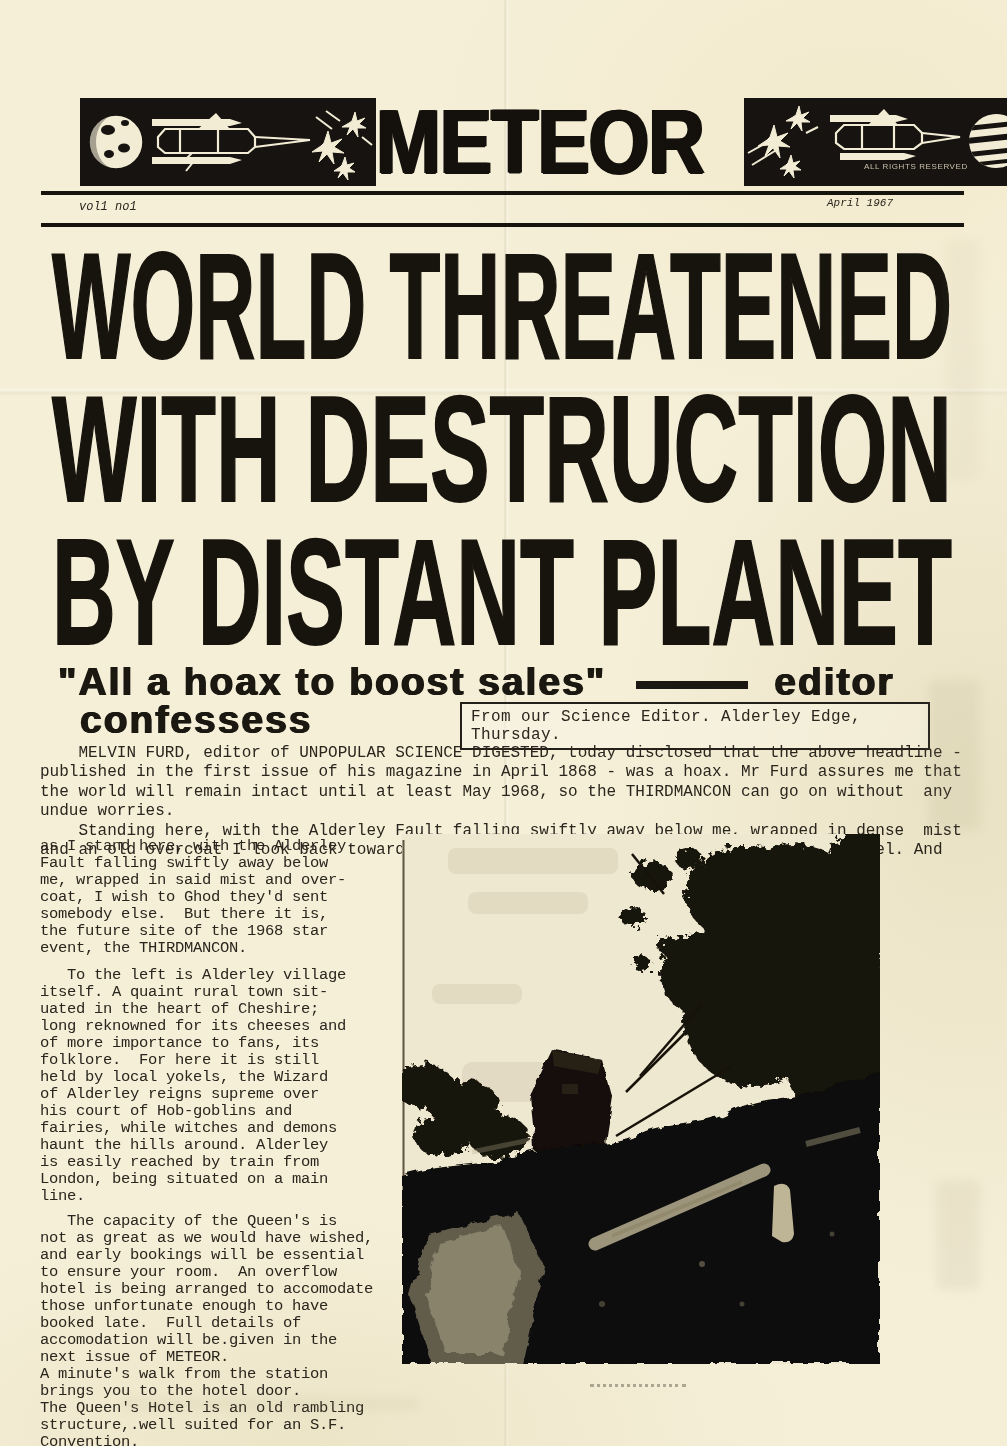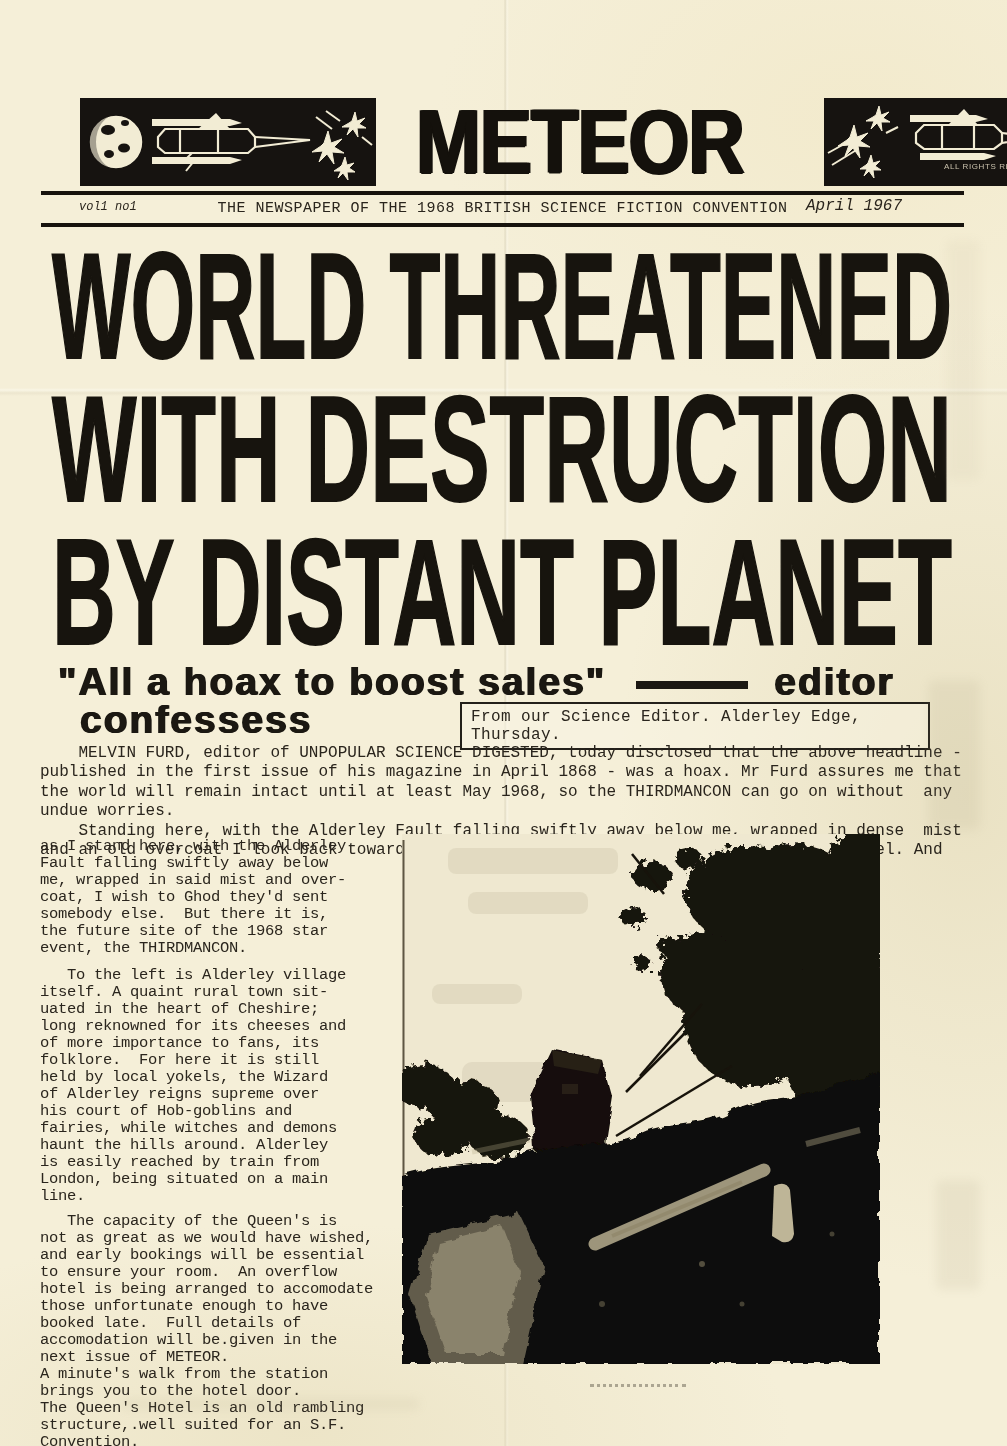--- a/index.html
+++ b/index.html
@@ -14,42 +14,42 @@
       radial-gradient(ellipse 500px 700px at 96% 55%, rgba(222,212,175,.5), rgba(0,0,0,0) 70%),
       radial-gradient(ellipse 700px 300px at 30% 99%, rgba(228,218,182,.5), rgba(0,0,0,0) 70%),
       linear-gradient(90deg, rgba(0,0,0,0) 504px, rgba(120,108,75,.16) 505px, rgba(255,255,250,.35) 507px, rgba(0,0,0,0) 509px),
       linear-gradient(180deg, rgba(0,0,0,0) 388px, rgba(255,255,248,.4) 390px, rgba(120,108,75,.07) 393px, rgba(0,0,0,0) 396px);
     font-family:"Liberation Mono","DejaVu Sans Mono",monospace;
     color:#2a251d;
   }
   .abs{position:absolute;}
 
   
-  #banner{left:40px;top:98px;width:925px;height:88px;display:flex;align-items:stretch;gap:40px;}
+  #banner{left:40px;top:98px;width:925px;height:88px;display:flex;align-items:stretch;}
   .panel{background:#161310;flex:0 0 auto;position:relative;margin-left:40px;}
   #panel-left{width:296px;}
   #panel-right{width:283px;}
   #banner-title-wrap{flex:1 1 auto;display:flex;align-items:center;justify-content:center;background:transparent;}
   #banner-title{
     font-family:"Liberation Sans","DejaVu Sans",sans-serif;
     font-weight:bold;font-size:78px;line-height:78px;letter-spacing:-1px;
     color:#14110c;transform:scaleY(1.16);
     text-shadow:1.6px 0 #14110c,-1.6px 0 #14110c,0 1px #14110c;
     white-space:nowrap;
   }
   .panel svg{display:block;width:100%;height:100%;}
 
   
   .rule{background:#17130d;height:4px;}
   #rule-top{left:41px;top:191px;width:923px;}
   #rule-bottom{left:41px;top:223px;width:923px;height:4px;}
   #folio-row{left:41px;top:197px;width:923px;height:24px;font-size:15px;}
   #folio-vol{position:absolute;left:38px;top:3px;font-style:italic;font-size:12px;}
   #folio-subtitle{position:absolute;left:0;right:0;text-align:center;top:3px;letter-spacing:.5px;}
-  #folio-date{position:absolute;right:62px;top:0;font-style:italic;font-size:16px;}
+  #folio-date{position:absolute;right:71px;top:0;font-style:italic;font-size:11px;}
 
   
   #headline{left:38px;top:228px;width:930px;height:432px;}
   #headline text{
     font-family:"Liberation Sans","DejaVu Sans",sans-serif;
     font-weight:bold;fill:#17140e;stroke:#17140e;stroke-width:2px;
   }
 
   
   #subhead-row1{left:58px;top:660px;width:850px;display:flex;align-items:center;}
@@ -167,21 +167,20 @@
             <rect x="220" y="61" width="64" height="4"></rect>
           </g>
         </g>
       </svg>
     </div>
   </div>
 
   <div id="rule-top" class="abs rule"></div>
   <div id="folio-row" class="abs">
     <span id="folio-vol">vol1 no1</span>
-    <span id="folio-subtitle">THE NEWSPAPER OF THE 1968 BRITISH SCIENCE FICTION CONVENTION</span>
     <span id="folio-date">April 1967</span>
   </div>
   <div id="rule-bottom" class="abs rule"></div>
 
   <svg id="headline" class="abs" viewBox="0 0 930 432">
     <text x="14" y="130" font-size="150" textLength="900" lengthAdjust="spacingAndGlyphs">WORLD THREATENED</text>
     <text x="14" y="273" font-size="150" textLength="900" lengthAdjust="spacingAndGlyphs">WITH DESTRUCTION</text>
     <text x="14" y="416" font-size="150" textLength="900" lengthAdjust="spacingAndGlyphs">BY DISTANT PLANET</text>
   </svg>
 

